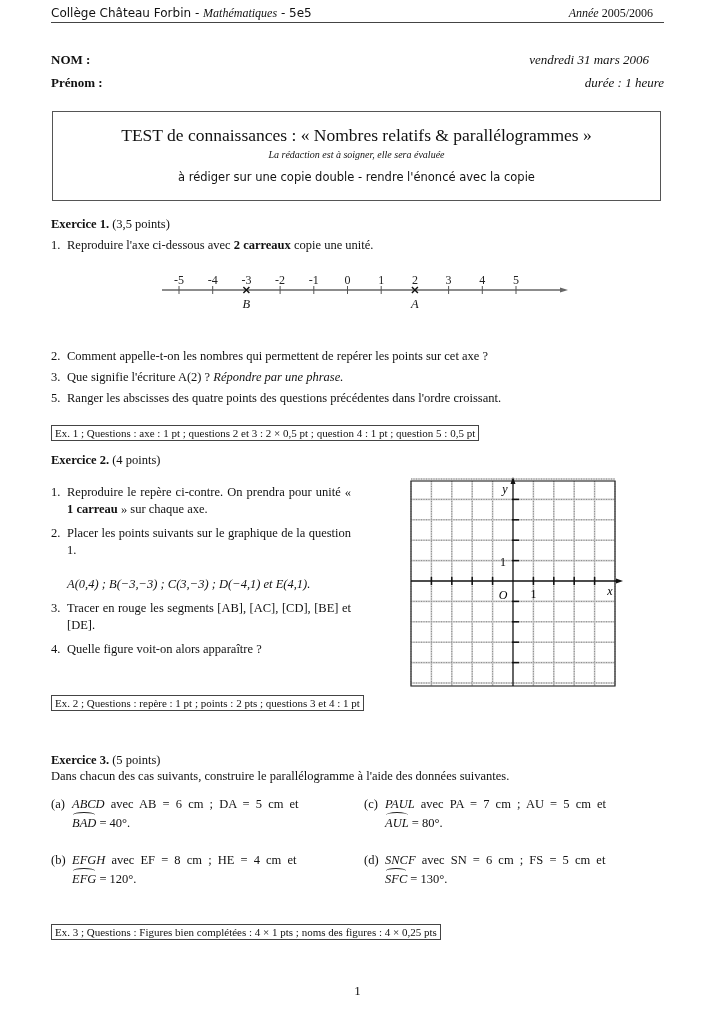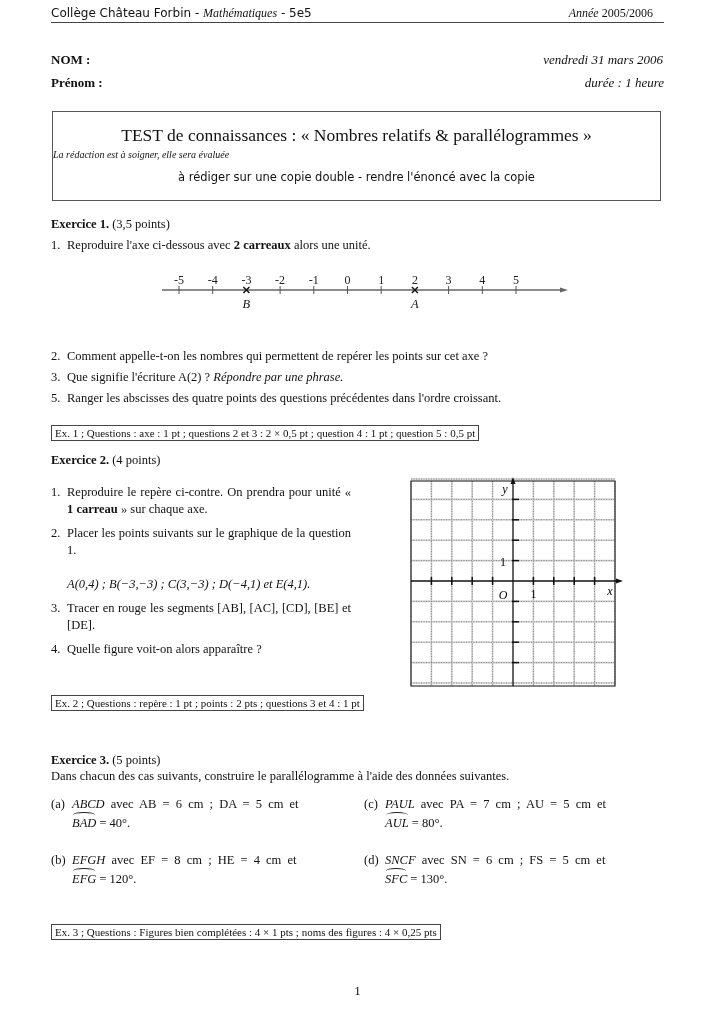--- a/index.html
+++ b/index.html
@@ -8,21 +8,21 @@
   .abs { position: absolute; }
   .sans { font-family: "DejaVu Sans", "Liberation Sans", sans-serif; }
   .serif { font-family: "Liberation Serif", "DejaVu Serif", serif; }
   .it { font-style: italic; }
   .b { font-weight: bold; }
   .hdr { top: 6px; font-size: 12px; }
   .hdr-line { left: 51px; width: 613px; top: 22px; height: 0; border-top: 1px solid #444; }
   .t13 { font-size: 13px; }
   .title-box { left: 52px; top: 111px; width: 609px; height: 90px; border: 1px solid #555; box-sizing: border-box; }
   .title { top: 13px; left: 0; width: 100%; text-align: center; font-size: 17.5px; }
-  .subtitle { top: 37px; left: 0; width: 100%; font-size: 10px; }
+  .subtitle { top: 37px; left: 0; width: 100%; text-align: center; font-size: 10px; }
   .note { top: 58px; left: 0; width: 100%; text-align: center; font-size: 11.5px; }
   .q { font-size: 12.5px; line-height: 17px; }
   .boxed { border: 1px solid #444; font-size: 11px; padding: 1px 3px; white-space: nowrap; }
   .num { display: inline-block; width: 16px; }
   .justify { text-align: justify; }
   .ov { position: relative; display: inline-block; }
   .ov::before { content: ""; position: absolute; left: 1px; right: 1px; top: -3px; height: 5px;
                 border-top: 1px solid #222; border-radius: 50% 50% 0 0; }
 </style>
 </head>
@@ -31,34 +31,34 @@
 <div class="abs hdr sans" style="left:51px;">
   <span>Collège Château Forbin - </span><span class="serif it">Mathématiques</span><span> - 5e5</span>
 </div>
 <div class="abs hdr serif" style="right:62px;">
   <span class="it">Année</span><span> 2005/2006</span>
 </div>
 <div class="abs hdr-line"></div>
 
 <div class="abs t13 b serif" style="left:51px; top:52px;">NOM :</div>
 <div class="abs t13 b serif" style="left:51px; top:75px;">Prénom :</div>
-<div class="abs t13 it serif" style="right:52px; top:52px;">vendredi 31 mars 2006</div>
+<div class="abs t13 it serif" style="right:66px; top:52px;">vendredi 31 mars 2006</div>
 <div class="abs t13 it serif" style="right:51px; top:75px;">durée : 1 heure</div>
 
 <div class="abs title-box">
   <div class="abs title serif">TEST de connaissances : « Nombres relatifs &amp; parallélogrammes »</div>
   <div class="abs subtitle serif it">La rédaction est à soigner, elle sera évaluée</div>
   <div class="abs note sans">à rédiger sur une copie double - rendre l'énoncé avec la copie</div>
 </div>
 
 <div class="abs q serif" style="left:51px; top:216px;">
   <span class="b">Exercice 1.</span><span> (3,5 points)</span>
 </div>
 <div class="abs q serif" style="left:51px; top:237px;">
-  <span class="num">1.</span><span>Reproduire l'axe ci-dessous avec </span><span class="b">2 carreaux</span><span> alors une unité.</span>
+  <span class="num">1.</span><span>Reproduire l'axe ci-dessous avec </span><span class="b">2 carreaux</span><span> copie une unité.</span>
 </div>
 
 <svg class="abs" style="left:150px; top:266px;" width="430" height="50">
   <line x1="12" y1="24" x2="412" y2="24" stroke="#666" stroke-width="1.5"></line>
   <polygon points="418,24 410,21.5 410,26.5" fill="#666"></polygon>
   <g id="nl-ticks">
       <line x1="29" y1="20" x2="29" y2="28" stroke="#555" stroke-width="1"></line>
       <text x="29" y="18" text-anchor="middle" font-size="12" font-family="Liberation Serif, serif" fill="#222">-5</text>
       <line x1="62.7" y1="20" x2="62.7" y2="28" stroke="#555" stroke-width="1"></line>
       <text x="62.7" y="18" text-anchor="middle" font-size="12" font-family="Liberation Serif, serif" fill="#222">-4</text>

